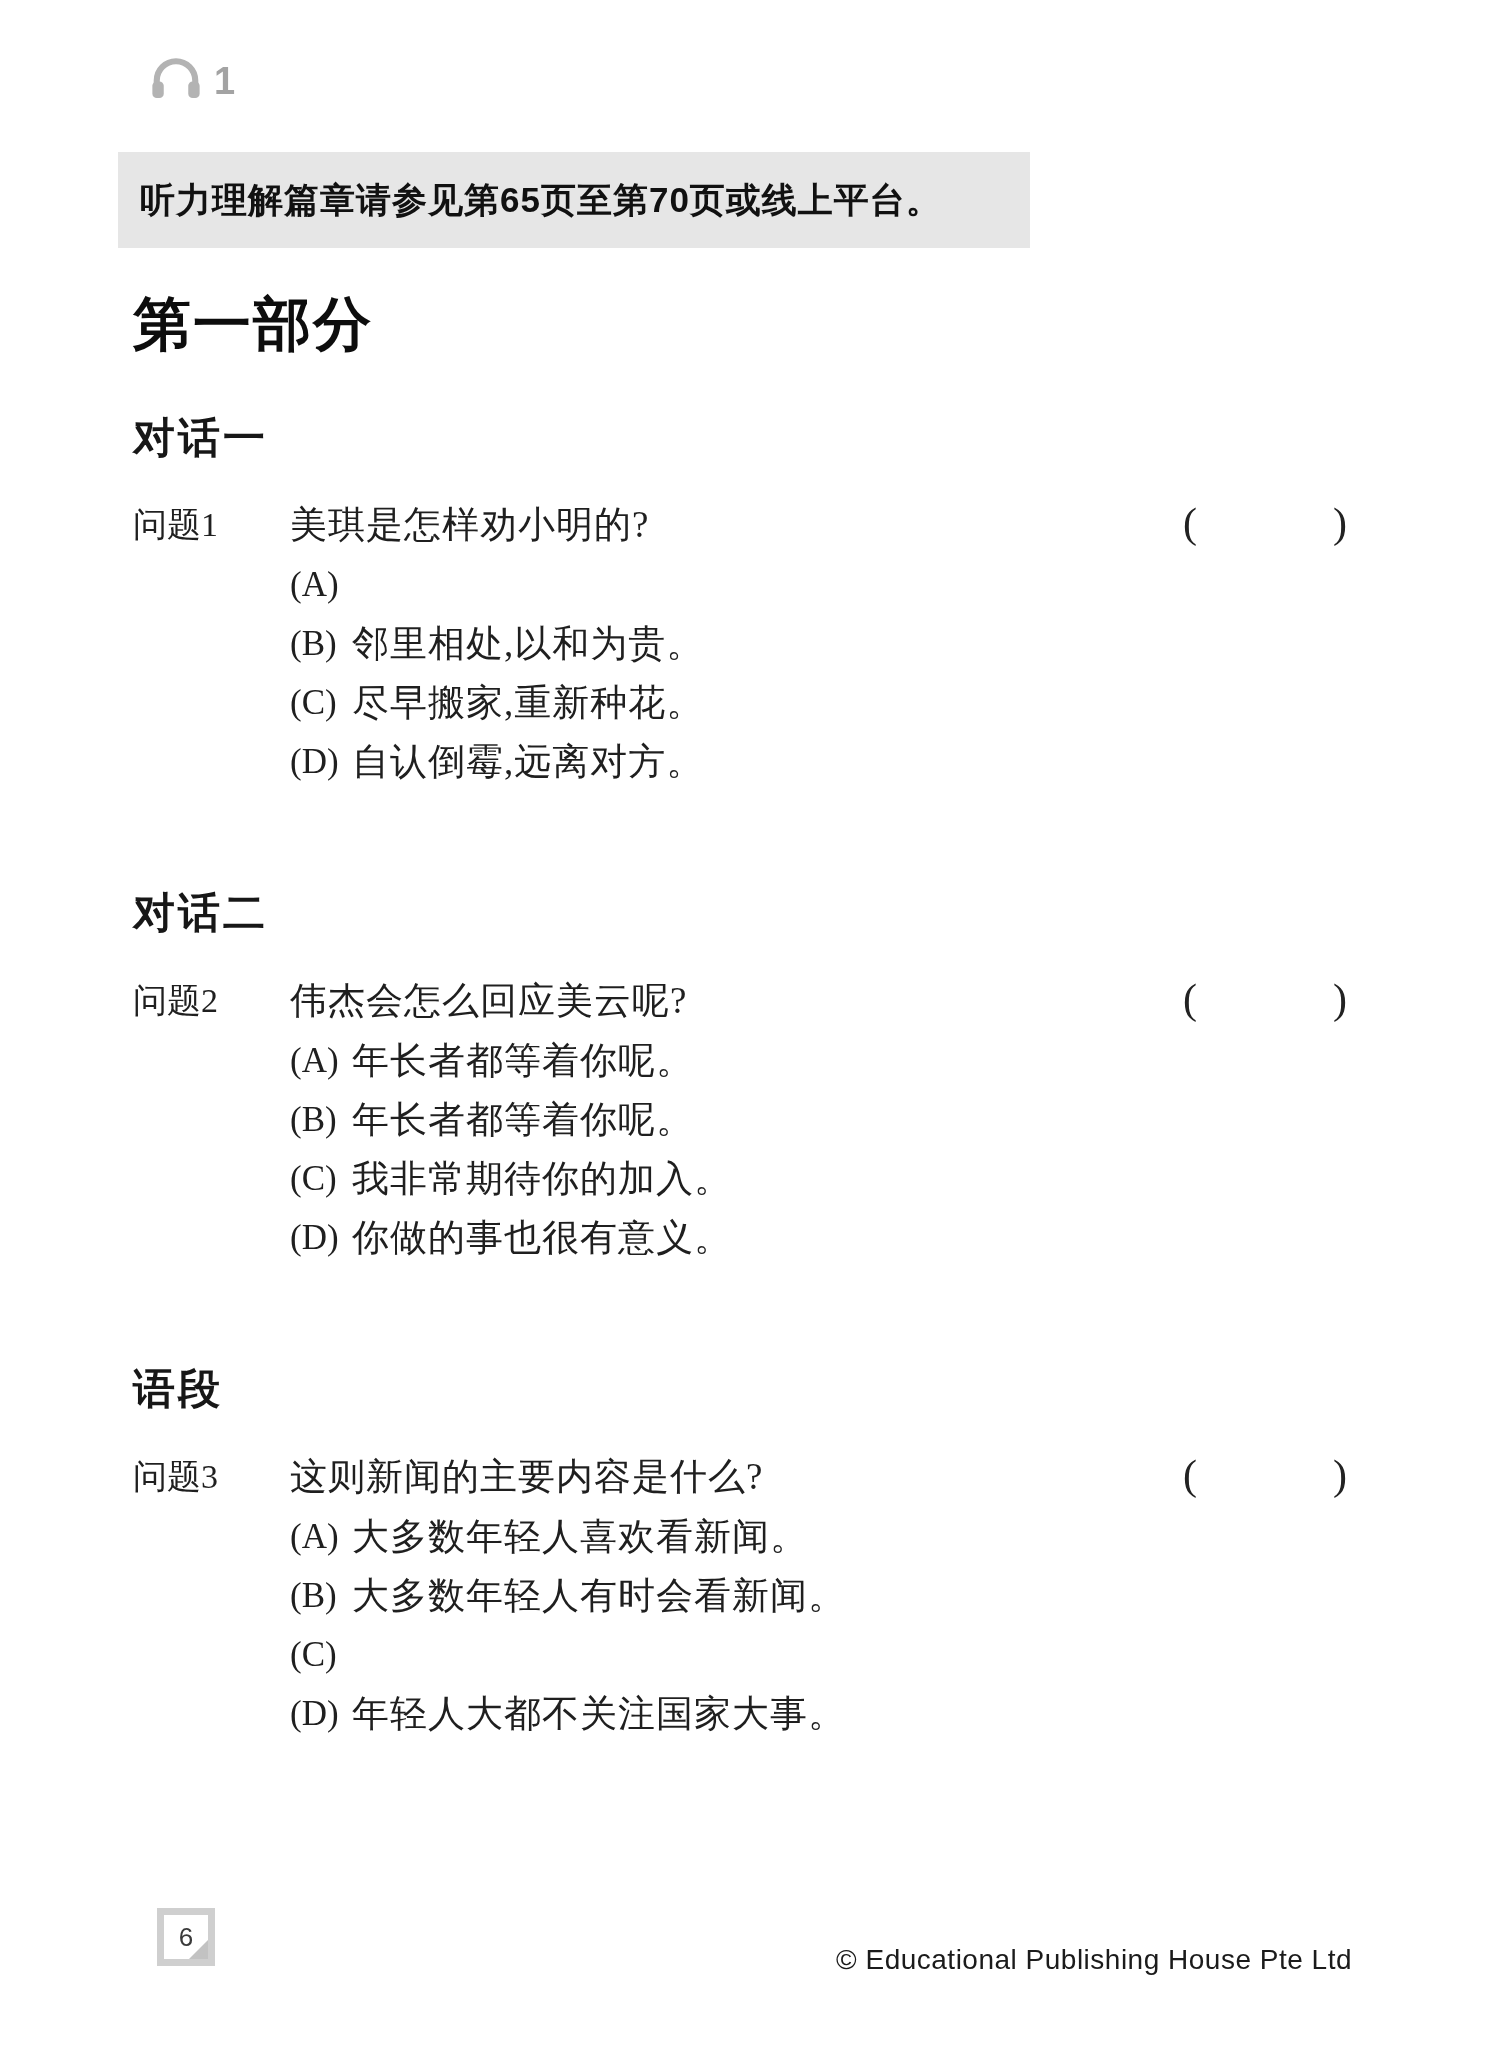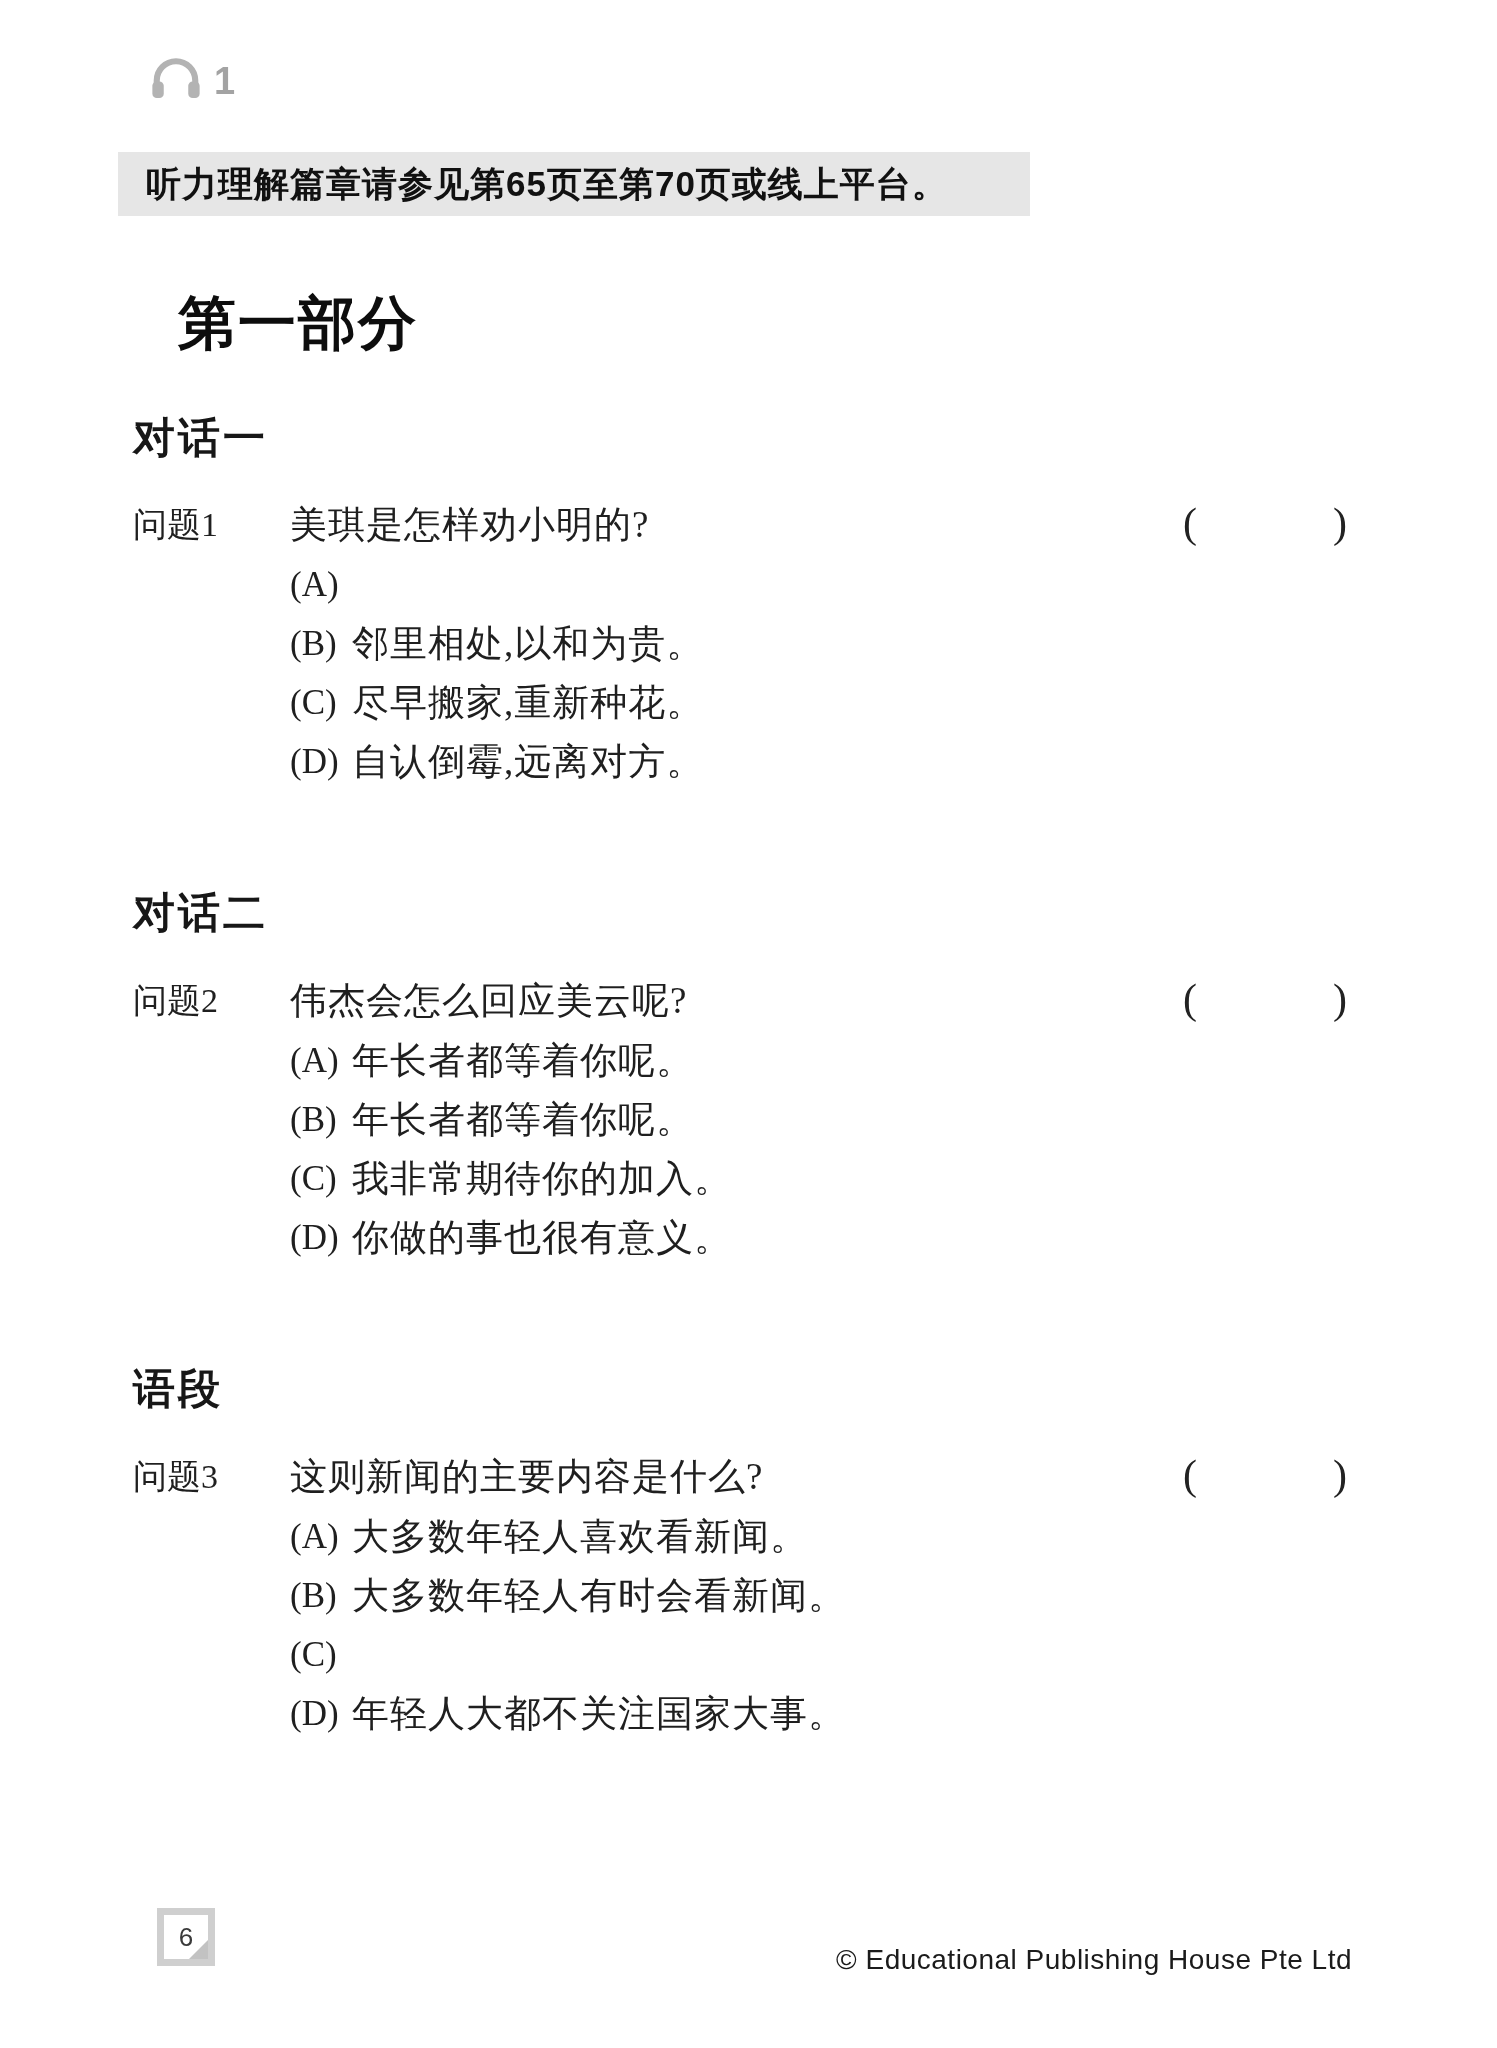--- a/index.html
+++ b/index.html
@@ -32,50 +32,49 @@
     line-height: 1;
     padding-top: 8px;
   }
 
   
   .notice-banner {
     position: absolute;
     left: 118px;
     top: 152px;
     width: 912px;
-    height: 64px;
+    height: 96px;
     background: #e6e6e6;
     display: flex;
     align-items: center;
-    padding-left: 28px;
+    padding-left: 22px;
   }
   .notice-banner .notice-text {
     font-family: "Liberation Sans", sans-serif;
     font-weight: bold;
     font-size: 35px;
     color: #111111;
     letter-spacing: 1px;
   }
 
   
   .content {
     position: absolute;
     left: 133px;
     top: 232px;
     width: 1260px;
   }
   .main-title {
     margin-top: 60px;
-    font-family: Liberation Serif, serif;
+    font-family: Liberation Sans, sans-serif;
     font-weight: bold;
     font-size: 58px;
     line-height: 1.1;
     color: #0d0d0d;
     letter-spacing: 2px;
-    margin-left: 45px;
   }
   .qa-section { position: relative; }
   .sec-gap-first { margin-top: 55px; }
   .sec-gap { margin-top: 100px; }
   .sec-heading {
     font-size: 42px;
     font-weight: bold;
     line-height: 1.3;
     color: #171717;
     letter-spacing: 3px;

